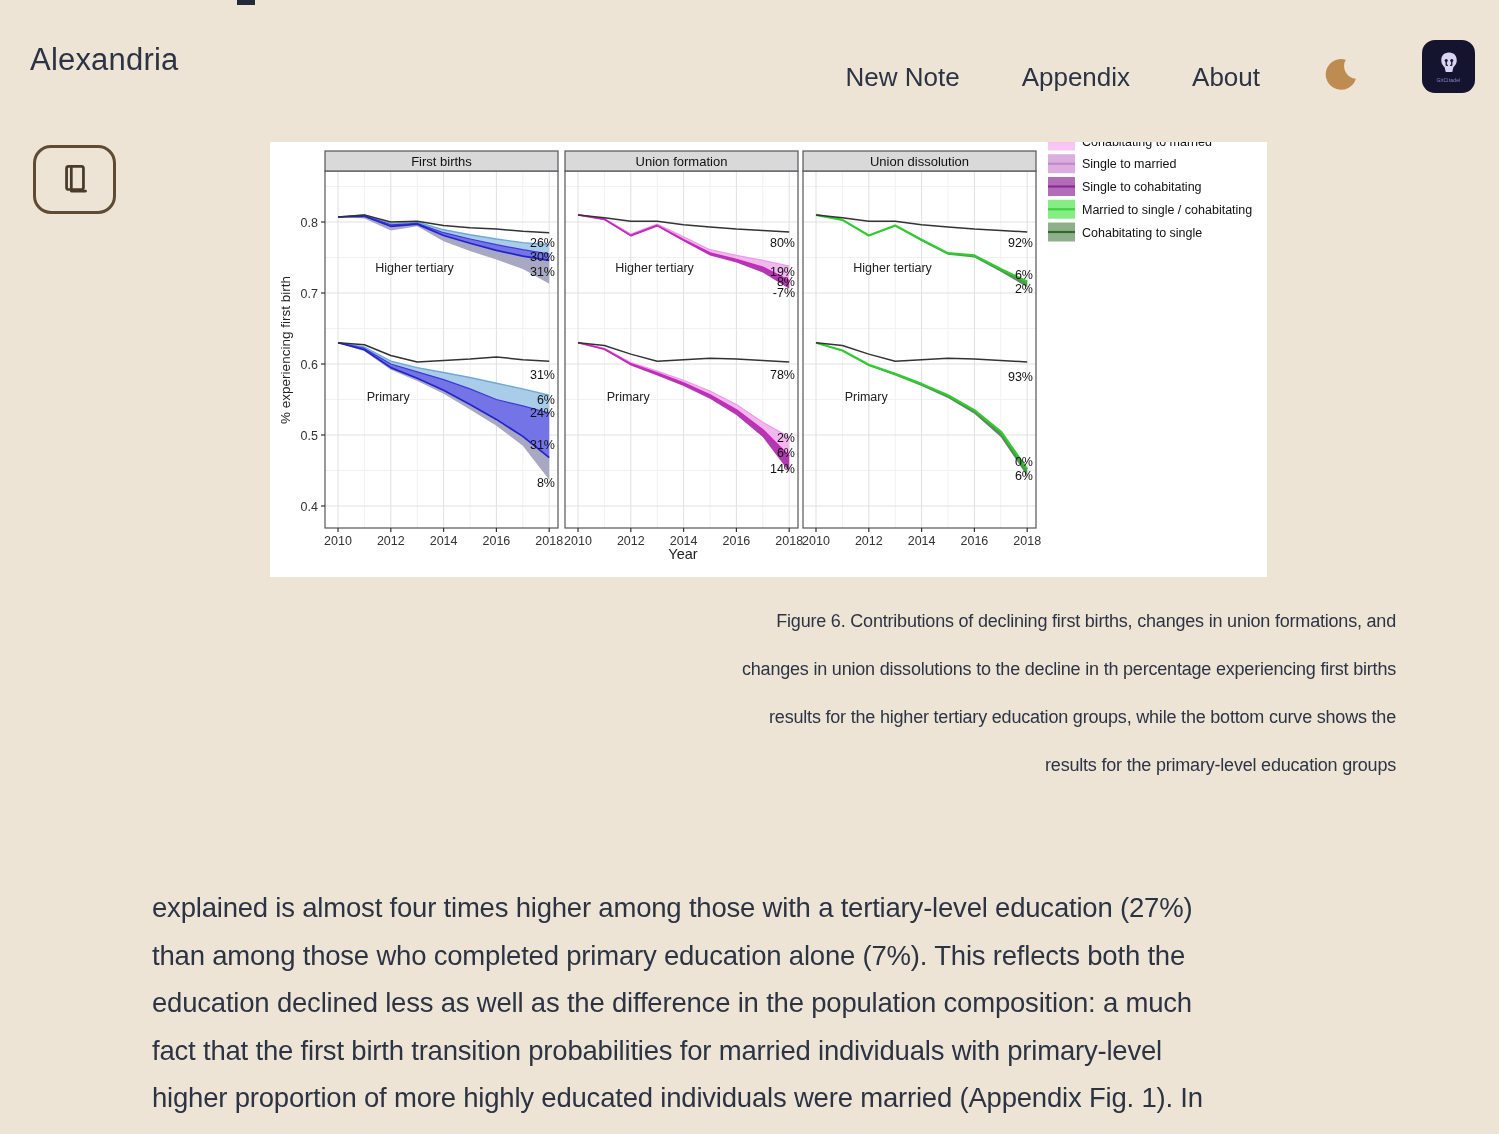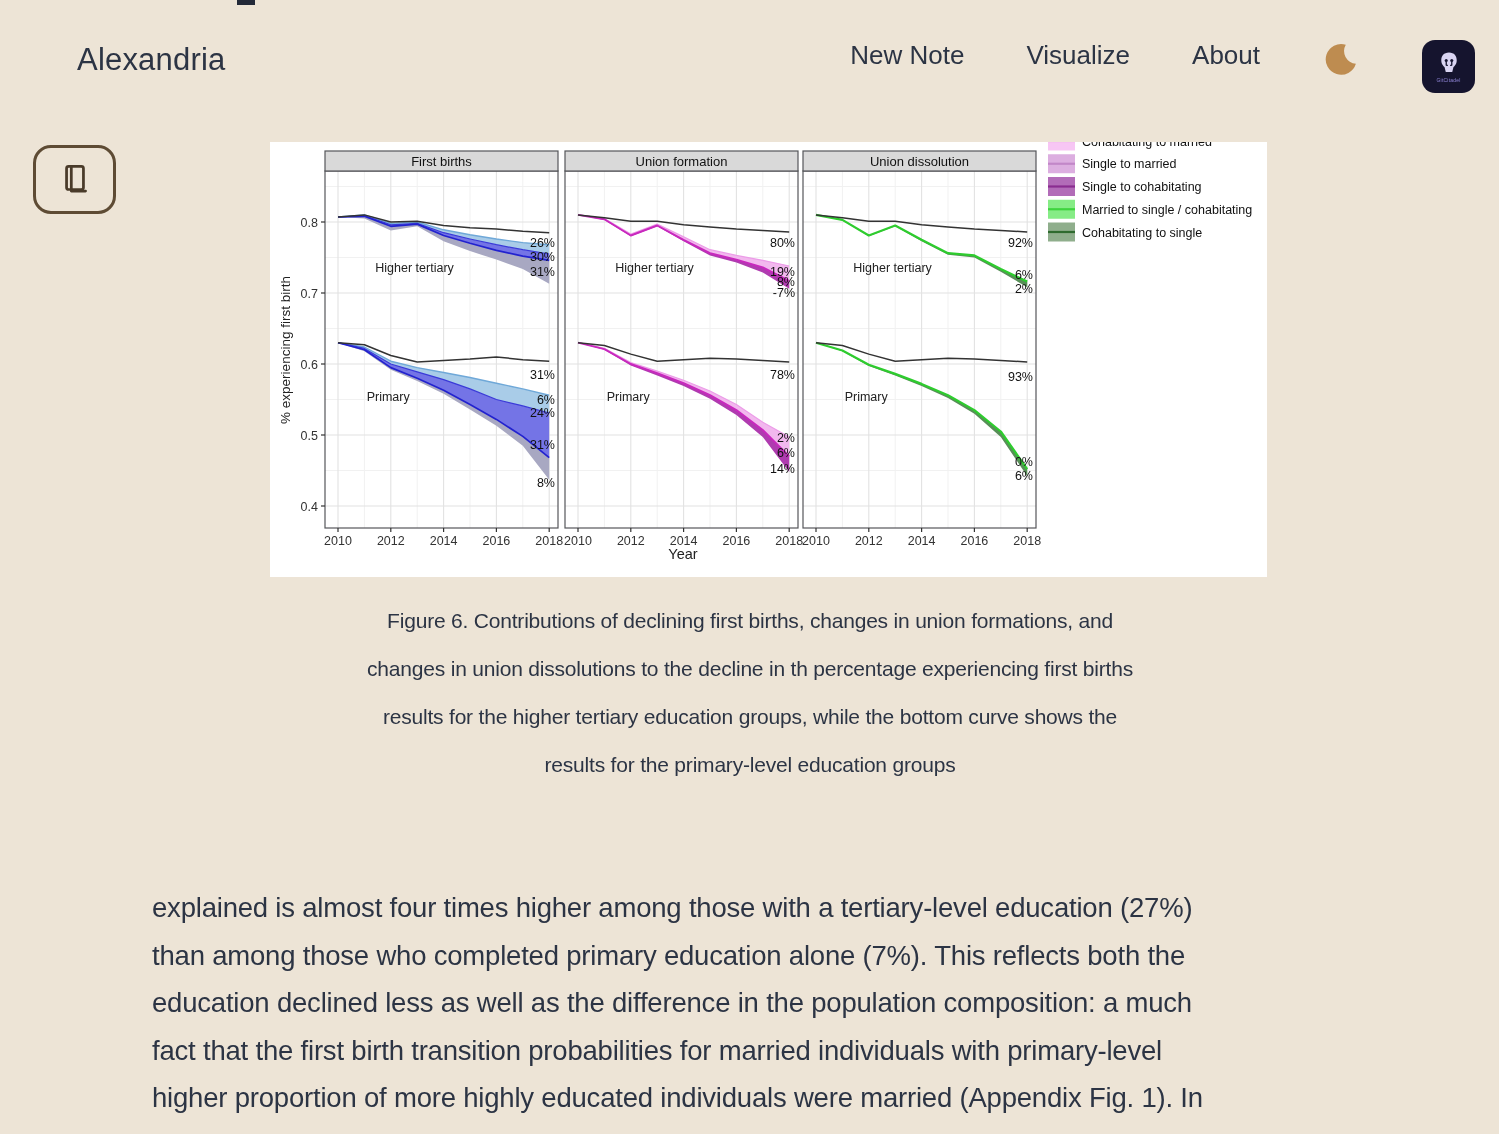--- a/index.html
+++ b/index.html
@@ -2,49 +2,49 @@
 <html><head>
 <meta charset="utf-8">
 <style>
   * { margin:0; padding:0; box-sizing:border-box; }
   html,body { width:1499px; height:1134px; }
   body {
     position:relative; overflow:hidden;
     background:#EDE4D6; color:#2C3444;
     font-family:"Liberation Sans", sans-serif;
   }
-  .brand { position:absolute; left:30px; top:42px; font-size:31px; letter-spacing:.2px; cursor:pointer;margin-left:47px; }
-  .topnav { position:absolute; top:40px; right:24px; display:flex; align-items:flex-start; gap:62px; }
+  .brand { position:absolute; left:30px; top:42px; font-size:31px; letter-spacing:.2px; cursor:pointer; }
+  .topnav { position:absolute; top:40px; right:24px; display:flex; align-items:flex-end; gap:62px; }
   .navitem { font-size:26px; cursor:pointer; }
   .moon-btn { width:38px; height:38px; background:none; border:none; cursor:pointer; display:flex; align-items:center; justify-content:center; }
   .logo-btn { width:53px; height:53px; border-radius:13px; background:#15142E; border:none; cursor:pointer;
               display:flex; flex-direction:column; align-items:center; justify-content:center; gap:1px; }
   .logo-caption { font-size:5px; color:#9186D9; letter-spacing:.2px; }
   .reader-btn { position:absolute; left:33px; top:145px; width:83px; height:69px;
                 border:3px solid #5E4B34; border-radius:18px; background:transparent;
                 display:flex; align-items:center; justify-content:center; cursor:pointer; }
   .figure-wrap { position:absolute; left:270px; top:142px; width:997px; height:435px; background:#ffffff; }
   svg { overflow:hidden; display:block; }
-  .caption { position:absolute; left:104px; top:597px; width:1292px; text-align:center;
-             font-size:21px; letter-spacing:-0.2px; }
+  .caption { position:absolute; left:104px; top:597px; width:1292px; text-align:right;
+             font-size:18px; letter-spacing:-0.2px; }
   .caption div { height:48px; line-height:48px; white-space:nowrap; }
   .bodytext { position:absolute; left:144px; top:884px; width:1320px; font-size:27.5px; letter-spacing:-0.2px; }
   .bodytext div { height:47.5px; line-height:47.5px; white-space:nowrap;margin-left:8px; }
   .top-artifact { position:absolute; left:237px; top:0; width:18px; height:5px; background:#232938; }
 </style>
 </head>
 <body>
 
 <div class="top-artifact"></div>
 
 <div class="brand">Alexandria</div>
 
 <div class="topnav">
   <div class="navitem">New Note</div>
-  <div class="navitem">Visualize</div>
+  <div class="navitem">Appendix</div>
   <div class="navitem">About</div>
   <button class="moon-btn">
     <svg width="34" height="34" viewBox="0 0 32 32">
       <path d="M20.5 2.5 A14.5 14.5 0 1 0 30 20.5 A12 12 0 0 1 20.5 2.5 Z" fill="#BE8C50"></path>
     </svg>
   </button>
   <button class="logo-btn">
     <svg width="26" height="26" viewBox="0 0 32 32">
       <path d="M16 3 C9.5 3 6.5 7.5 6.5 12.5 c0 5 2.8 7.2 4 8.4 L12 27 h8 l1.5 -6.1 c1.2 -1.2 4 -3.4 4 -8.4 C25.5 7.5 22.5 3 16 3 Z" fill="#D9D4F2"></path>
       <circle cx="12.6" cy="13" r="1.9" fill="#15142E"></circle>

